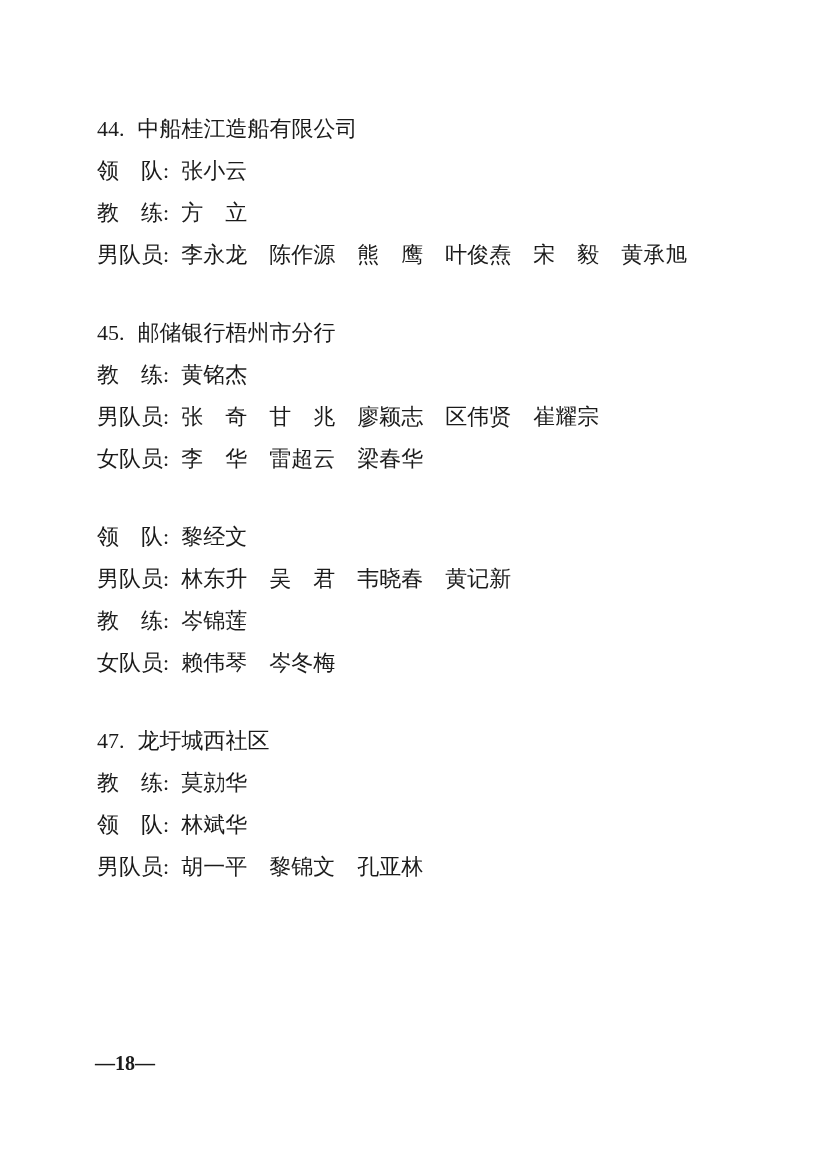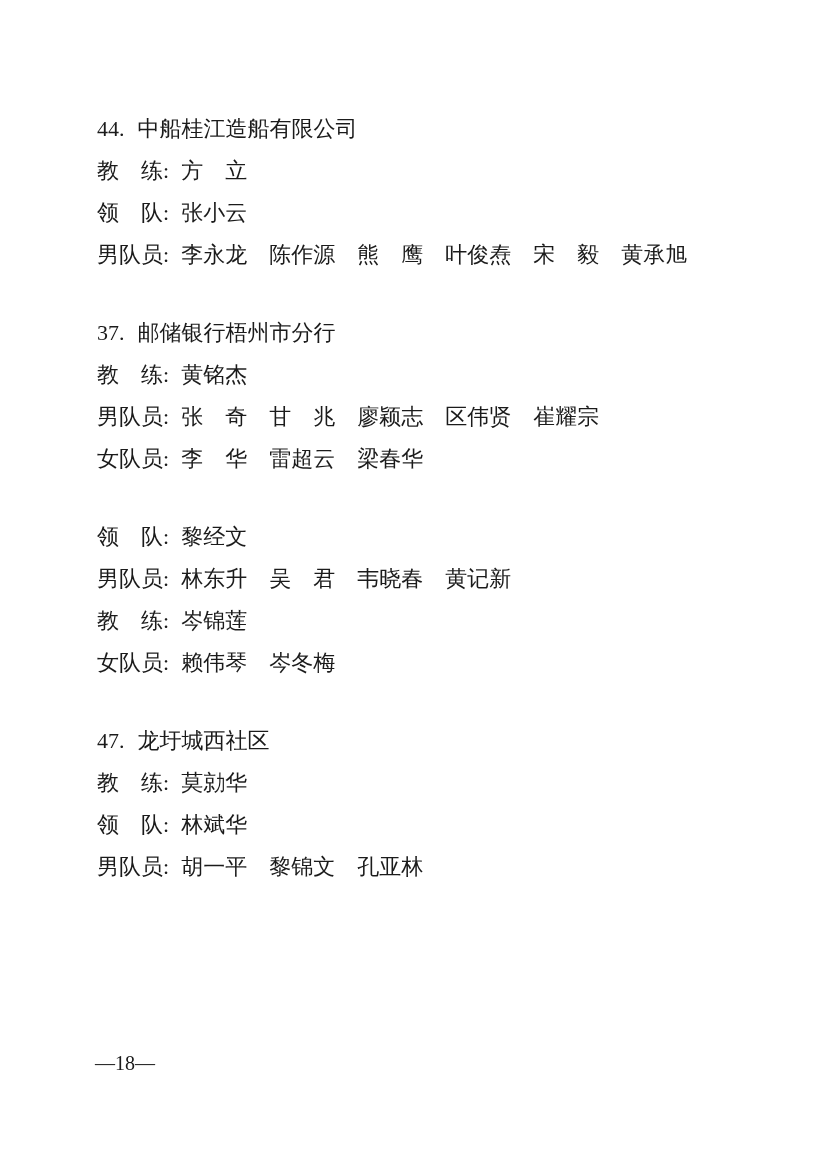--- a/index.html
+++ b/index.html
@@ -36,36 +36,37 @@
   }
   .colon {
     margin-right: 12px;
   }
   .footer {
     position: absolute;
     left: 95px;
     top: 1052px;
     font-size: 20px;
     color: #1b1b1b;
+    font-weight: bold;
   }
 </style>
 </head>
 <body>
 
 <div class="page">
   <div class="content" id="sections-root">
   <section class="team">
     <div class="line title-line"><span class="num">44.</span><span class="team-name">中船桂江造船有限公司</span></div>
+    <div class="line"><span class="label">领　队</span><span class="colon">:</span><span class="value">张小云</span></div>
     <div class="line"><span class="label">教　练</span><span class="colon">:</span><span class="value">方　立</span></div>
-    <div class="line"><span class="label">领　队</span><span class="colon">:</span><span class="value">张小云</span></div>
     <div class="line"><span class="label">男队员</span><span class="colon">:</span><span class="value">李永龙　陈作源　熊　鹰　叶俊焘　宋　毅　黄承旭</span></div>
   </section>
 
   <section class="team">
-    <div class="line title-line"><span class="num">37.</span><span class="team-name">邮储银行梧州市分行</span></div>
+    <div class="line title-line"><span class="num">45.</span><span class="team-name">邮储银行梧州市分行</span></div>
     <div class="line"><span class="label">教　练</span><span class="colon">:</span><span class="value">黄铭杰</span></div>
     <div class="line"><span class="label">男队员</span><span class="colon">:</span><span class="value">张　奇　甘　兆　廖颖志　区伟贤　崔耀宗</span></div>
     <div class="line"><span class="label">女队员</span><span class="colon">:</span><span class="value">李　华　雷超云　梁春华</span></div>
   </section>
 
   <section class="team">
     <div class="line"><span class="label">领　队</span><span class="colon">:</span><span class="value">黎经文</span></div>
     <div class="line"><span class="label">男队员</span><span class="colon">:</span><span class="value">林东升　吴　君　韦晓春　黄记新</span></div>
     <div class="line"><span class="label">教　练</span><span class="colon">:</span><span class="value">岑锦莲</span></div>
     <div class="line"><span class="label">女队员</span><span class="colon">:</span><span class="value">赖伟琴　岑冬梅</span></div>

